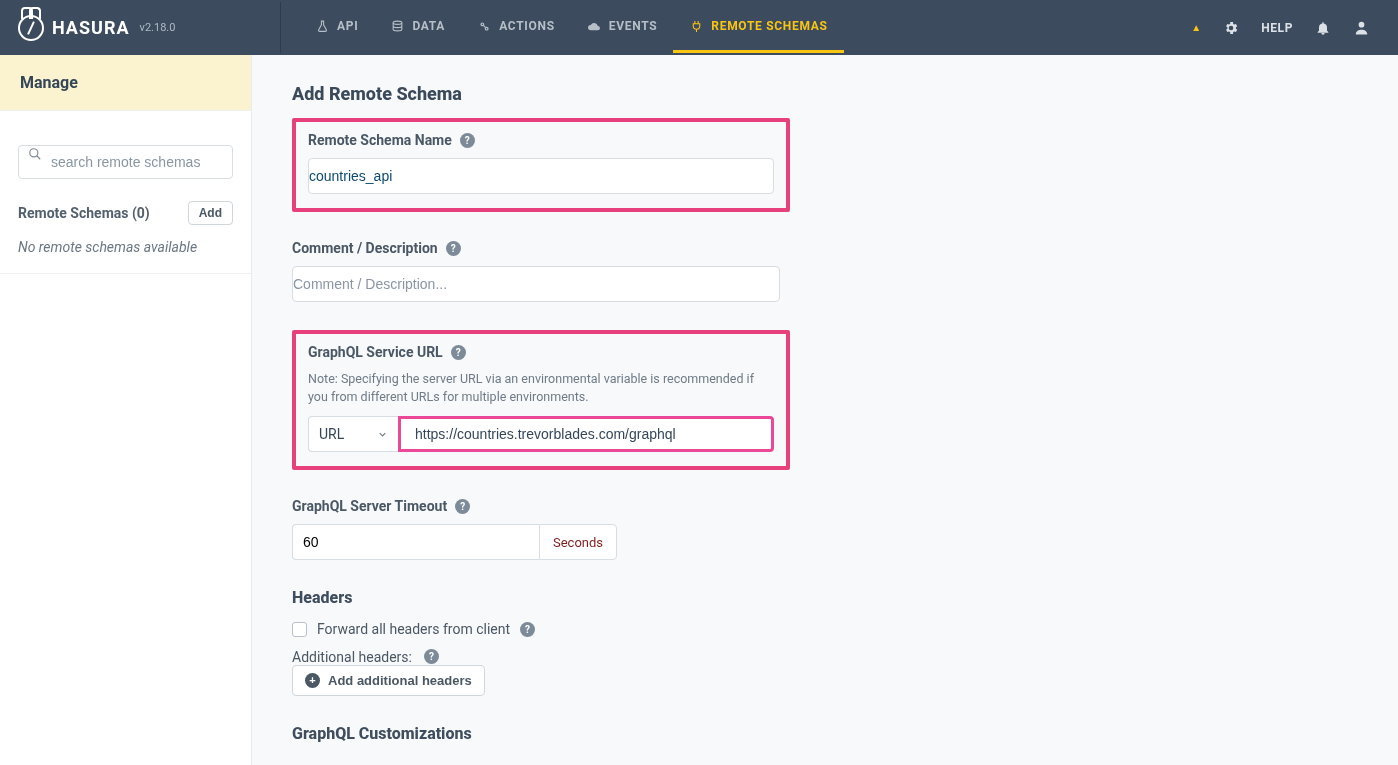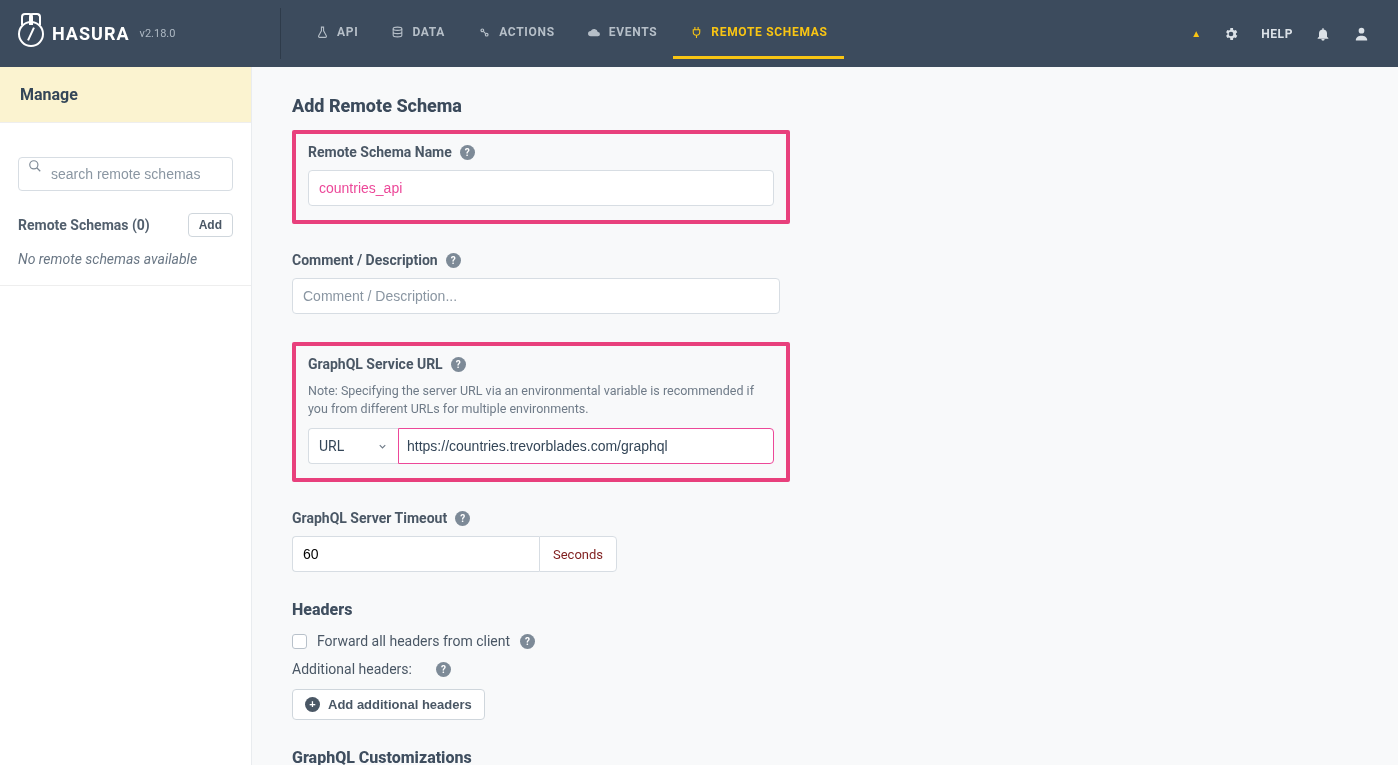--- a/index.html
+++ b/index.html
@@ -1,19 +1,19 @@
 <!DOCTYPE html>
 <html><head>
 <meta charset="utf-8">
 <style>
   * { box-sizing: border-box; margin: 0; padding: 0; }
   body { font-family: -apple-system, BlinkMacSystemFont, "Segoe UI", Roboto, Helvetica, Arial, sans-serif; background: #f8f9fa; color: #344658; width: 1398px; height: 765px; overflow: hidden; }
 
   
-  .topnav { height: 67px; background: #3c4b5d; display: flex; align-items: center; color: #dfe3e7; }
+  .topnav { height: 55px; background: #3c4b5d; display: flex; align-items: center; color: #dfe3e7; }
   .brand { display: flex; align-items: center; gap: 8px; padding: 0 18px; width: 280px; }
   .brand-logo { width: 26px; height: 26px; border: 2px solid #fff; border-radius: 50%; position: relative; }
   .brand-logo::before, .brand-logo::after { content: ""; position: absolute; top: -10px; width: 8px; height: 10px; border: 2px solid #fff; border-bottom: none; border-radius: 4px 4px 0 0; }
   .brand-logo::before { left: 1px; }
   .brand-logo::after { right: 1px; }
   .brand-logo-inner { position:absolute; width:2px; height:14px; background:#fff; left:50%; top:50%; transform: translate(-50%,-50%) rotate(25deg); }
   .brand-name { font-weight: 700; font-size: 18px; letter-spacing: 1px; color: #fff; }
   .brand-ver { font-size: 11px; color: #aeb9c4; margin-left: 2px; }
   .nav-sep { width: 1px; height: 51px; background: #2e3b4a; }
   .nav-tabs { display: flex; align-items: stretch; height: 51px; margin-left: 18px; gap: 0; }
@@ -38,34 +38,34 @@
   .btn-sm { border: 1px solid #cfd6dc; background: #fff; border-radius: 4px; padding: 4px 10px; font-size: 12px; font-weight: 600; color: #4a5765; cursor: pointer; }
   .rs-empty { margin-top: 14px; font-style: italic; color: #6a7785; font-size: 14px; }
 
   
   .main { flex: 1; padding: 28px 40px; overflow-y: auto; }
   .main h1 { font-size: 18px; font-weight: 800; color: #3b4a5b; margin-bottom: 14px; }
   .block { margin-bottom: 28px; }
   .highlight { border: 4px solid #e8407c; padding: 10px 12px 14px; border-radius: 2px; max-width: 498px; }
   .field-label { font-size: 14px; font-weight: 700; color: #4a5765; display: flex; align-items: center; gap: 8px; margin-bottom: 10px; }
   .help-icon { width: 15px; height: 15px; border-radius: 50%; background: #7d8a97; color: #fff; font-size: 10px; font-weight: 700; display: inline-flex; align-items: center; justify-content: center; flex:none; }
-  .text-input { width: 100%; max-width: 488px; height: 36px; border: 1px solid #d7dde3; border-radius: 4px; padding: 0 10px; font-size: 14px; color: #ec4899; background:#fff; }
+  .text-input { width: 100%; max-width: 488px; height: 36px; border: 1px solid #d7dde3; border-radius: 4px; padding: 0 0; font-size: 14px; color: #0c4a6e; background:#fff; }
   .text-input::placeholder { color: #8a96a2; }
   .note { font-size: 12.5px; color: #6f7b88; line-height: 1.45; margin: 4px 0 10px; max-width: 470px; }
   .url-row { display: flex; max-width: 486px; }
   .sel { width: 90px; height: 36px; border: 1px solid #d7dde3; border-right: none; border-radius: 4px 0 0 4px; background: #fff; display:flex; align-items:center; justify-content:space-between; padding:0 10px; font-size:14px; color:#344658; cursor:pointer; }
   .sel .chev { color:#6f7b88; }
-  .url-input { flex:1; height:36px; border:1px solid #ec4899; border-radius:0 4px 4px 0; padding:0 8px; font-size:14px; color:#344658; background:#fff; }
+  .url-input { flex:1; height:36px; border:3px solid #ec4899; border-radius:0 4px 4px 0; padding:0 14px; font-size:14px; color:#344658; background:#fff; }
   .timeout-row { display:flex; max-width:325px; }
   .timeout-input { flex:1; height:36px; border:1px solid #d7dde3; border-right:none; border-radius:4px 0 0 4px; padding:0 10px; font-size:14px; }
   .timeout-unit { width:78px; height:36px; border:1px solid #d7dde3; border-radius:0 4px 4px 0; display:flex; align-items:center; justify-content:center; font-size:13px; color:#7f1d1d; background:#fff; }
   .h2 { font-size:16px; font-weight:800; color:#3f4e5f; margin-bottom:14px; }
   .chk-row { display:flex; align-items:center; gap:10px; font-size:14px; color:#4a5765; margin-bottom:12px; }
   .chk { width:15px; height:15px; border:1px solid #b8c1ca; border-radius:3px; background:#fff; cursor:pointer; }
-  .add-hdr-label { font-size:14px; color:#4a5765; display:flex; align-items:center; gap:24px; margin-bottom:12px; }
+  .add-hdr-label { font-size:14px; color:#4a5765; display:flex; align-items:flex-start; gap:12px; }
   .btn-outline { display:inline-flex; align-items:center; gap:8px; border:1px solid #cfd6dc; background:#fff; border-radius:4px; padding:7px 12px; font-size:13px; font-weight:700; color:#4a5765; cursor:pointer; }
   .plus-circ { width:15px; height:15px; border-radius:50%; background:#4a5765; color:#fff; font-size:11px; font-weight:800; display:inline-flex; align-items:center; justify-content:center; line-height:1; }
   svg { display:block; }
 </style>
 </head>
 <body>
 
 <div class="topnav">
   <div class="brand">
     <div class="brand-logo">

